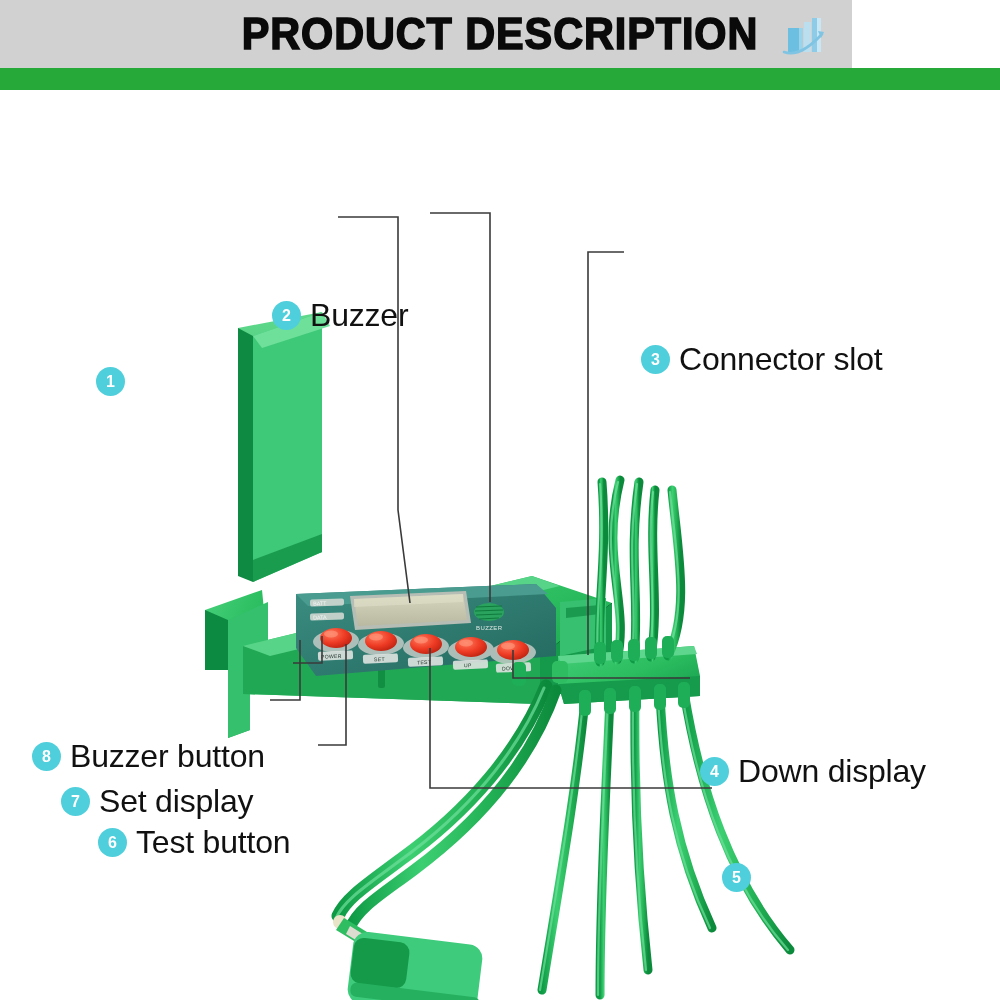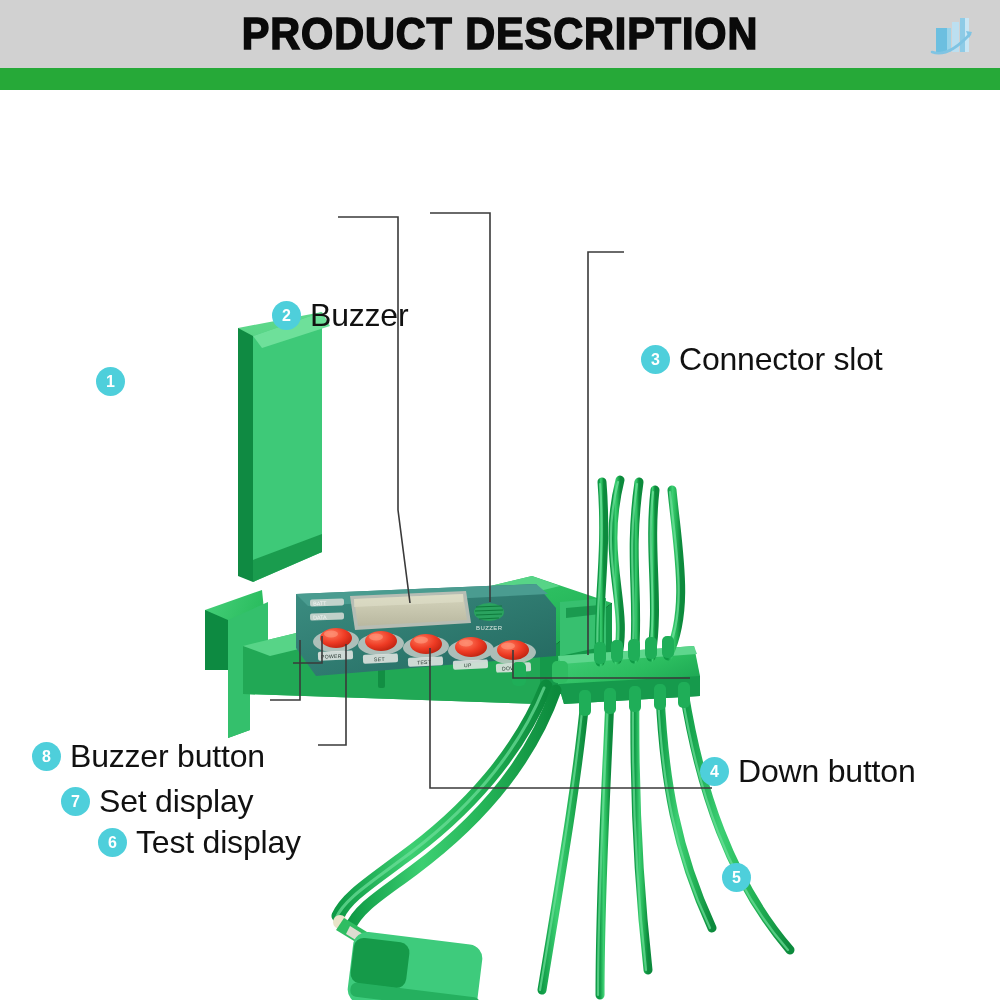--- a/index.html
+++ b/index.html
@@ -1,20 +1,20 @@
 <!DOCTYPE html>
 <html><head>
 <meta charset="utf-8">
 <style>
   html,body{margin:0;padding:0;}
   body{width:1000px;height:1000px;background:#ffffff;
        font-family:"Liberation Sans",sans-serif;overflow:hidden;position:relative;}
 
   
-  #header{position:absolute;left:0;top:0;width:1000px;height:68px;background:#d1d1d1;}
+  #header{position:absolute;left:0;top:0;width:852px;height:68px;background:#d1d1d1;}
   #header-title{position:absolute;left:0;top:8px;width:1000px;text-align:center;
       font-family:"Liberation Sans",sans-serif;font-weight:bold;font-size:45px;
       letter-spacing:1px;color:#0a0a0a;transform:scaleX(0.92);transform-origin:center;
       -webkit-text-stroke:1.6px #0a0a0a;}
   #header-logo{position:absolute;right:18px;top:12px;width:60px;height:50px;}
   #logo-caption{position:absolute;right:18px;top:56px;width:60px;text-align:center;
       font-size:3.5px;color:#8fb9d6;letter-spacing:.3px;}
   #green-bar{position:absolute;left:0;top:68px;width:1000px;height:22px;background:#26a938;}
 
   
@@ -285,30 +285,30 @@
     <div class="ctext">Buzzer</div>
   </div>
 
   <div class="callout" style="left:641px; top:251px;">
     <div class="badge">3</div>
     <div class="ctext">Connector slot</div>
   </div>
 
   <div class="callout" style="left:700px; top:663px;">
     <div class="badge">4</div>
-    <div class="ctext">Down button</div>
+    <div class="ctext">Down display</div>
   </div>
 
   <div class="callout" style="left:722px; top:773px;">
     <div class="badge">5</div>
   </div>
 
   <div class="callout" style="left:98px;  top:734px;">
     <div class="badge">6</div>
-    <div class="ctext">Test display</div>
+    <div class="ctext">Test button</div>
   </div>
 
   <div class="callout" style="left:61px;  top:693px;">
     <div class="badge">7</div>
     <div class="ctext">Set display</div>
   </div>
 
   <div class="callout" style="left:32px;  top:648px;">
     <div class="badge">8</div>
     <div class="ctext">Buzzer button</div>

